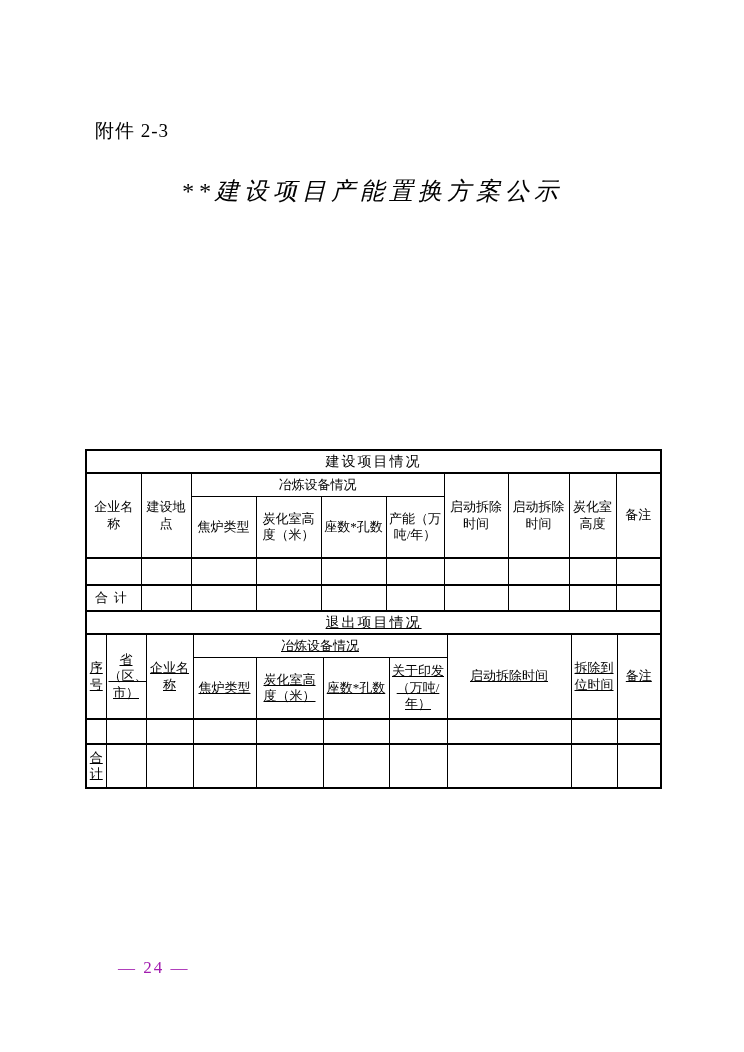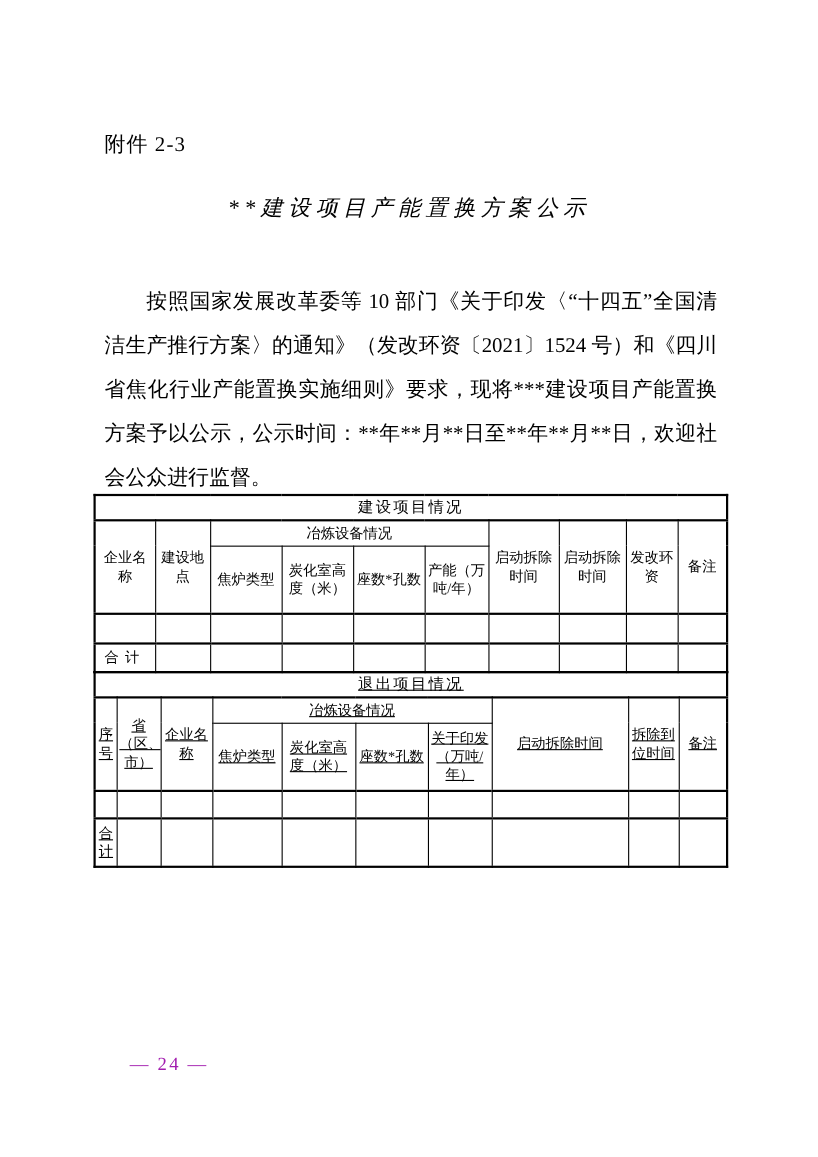--- a/index.html
+++ b/index.html
@@ -9,21 +9,21 @@
     position:relative; width:744px; height:1052px; background:#ffffff;
     overflow:hidden;
     margin-top:12px;
   }
   .attachment-label {
     position:absolute; left:95px; top:106px;
     font-size:19px; letter-spacing:1px;
   }
   .doc-title {
     position:absolute; left:0; top:163px; width:744px;
-    text-align:center; font-size:20px; letter-spacing:5px;
+    text-align:center; font-size:24px; letter-spacing:5px;
     font-style:italic; font-weight:500;
     font-family:"Liberation Serif","DejaVu Serif",cursive;
   }
   .body-paragraph {
     position:absolute; left:95px; top:243px; width:557px;
     font-size:19px; line-height:40px;
     text-align:justify; text-indent:2em;
     word-break:break-all;
   }
   .tables-wrap { position:absolute; left:85px; top:437px; width:571px; }
@@ -56,21 +56,20 @@
 </style>
 </head>
 <body>
 
 <div class="page">
 
   <div class="attachment-label">附件 2-3</div>
 
   <div class="doc-title">**建设项目产能置换方案公示</div>
 
-  <div class="body-paragraph">按照国家发展改革委等 10 部门《关于印发〈“十四五”全国清洁生产推行方案〉的通知》（发改环资〔2021〕1524 号）和《四川省焦化行业产能置换实施细则》要求，现将***建设项目产能置换方案予以公示，公示时间：**年**月**日至**年**月**日，欢迎社会公众进行监督。</div>
 
   <div class="tables-wrap">
 
     <table class="construction">
       <colgroup>
         <col style="width:55px">
           <col style="width:50px">
           <col style="width:65px">
         <col style="width:65px">
           <col style="width:65px">
@@ -83,21 +82,21 @@
       <tbody>
           <tr class="caption-row">
         <td colspan="10">建设项目情况</td>
       </tr>
       <tr class="group-row">
         <td rowspan="2" class="span2">企业名称</td>
         <td rowspan="2" class="span2">建设地点</td>
         <td colspan="4">冶炼设备情况</td>
         <td rowspan="2" class="span2">启动拆除时间</td>
         <td rowspan="2" class="span2">启动拆除时间</td>
-        <td rowspan="2" class="span2">发改环资</td>
+        <td rowspan="2" class="span2">炭化室高度</td>
         <td rowspan="2" class="span2">备注</td>
       </tr>
       <tr class="subhead-row">
         <td>焦炉类型</td>
         <td>炭化室高度（米）</td>
         <td>座数*孔数</td>
         <td>产能（万吨/年）</td>
       </tr>
       <tr class="empty-row">
         <td></td>

